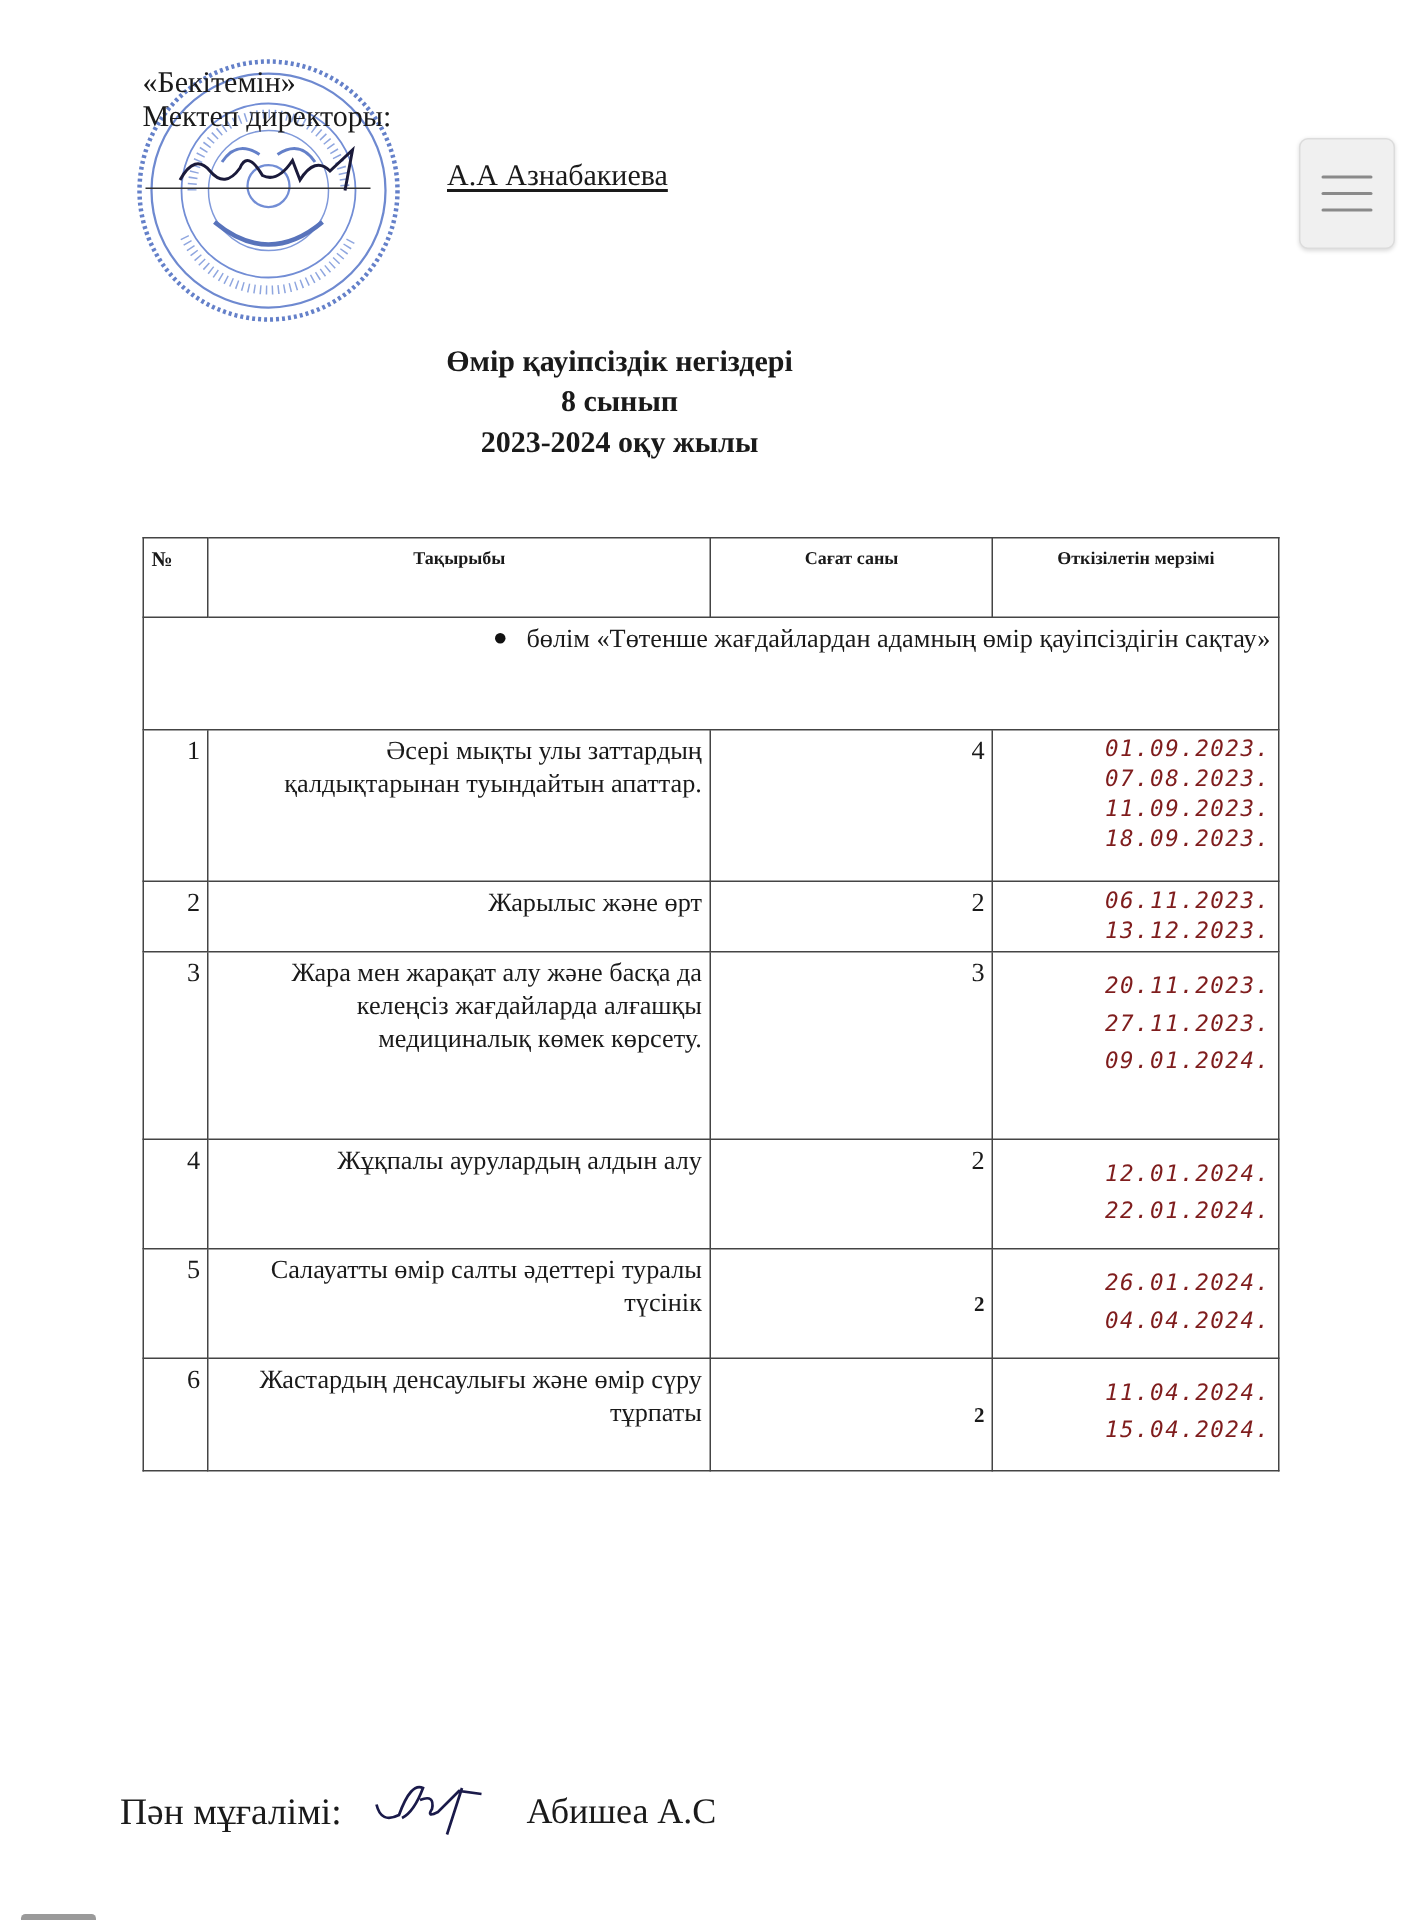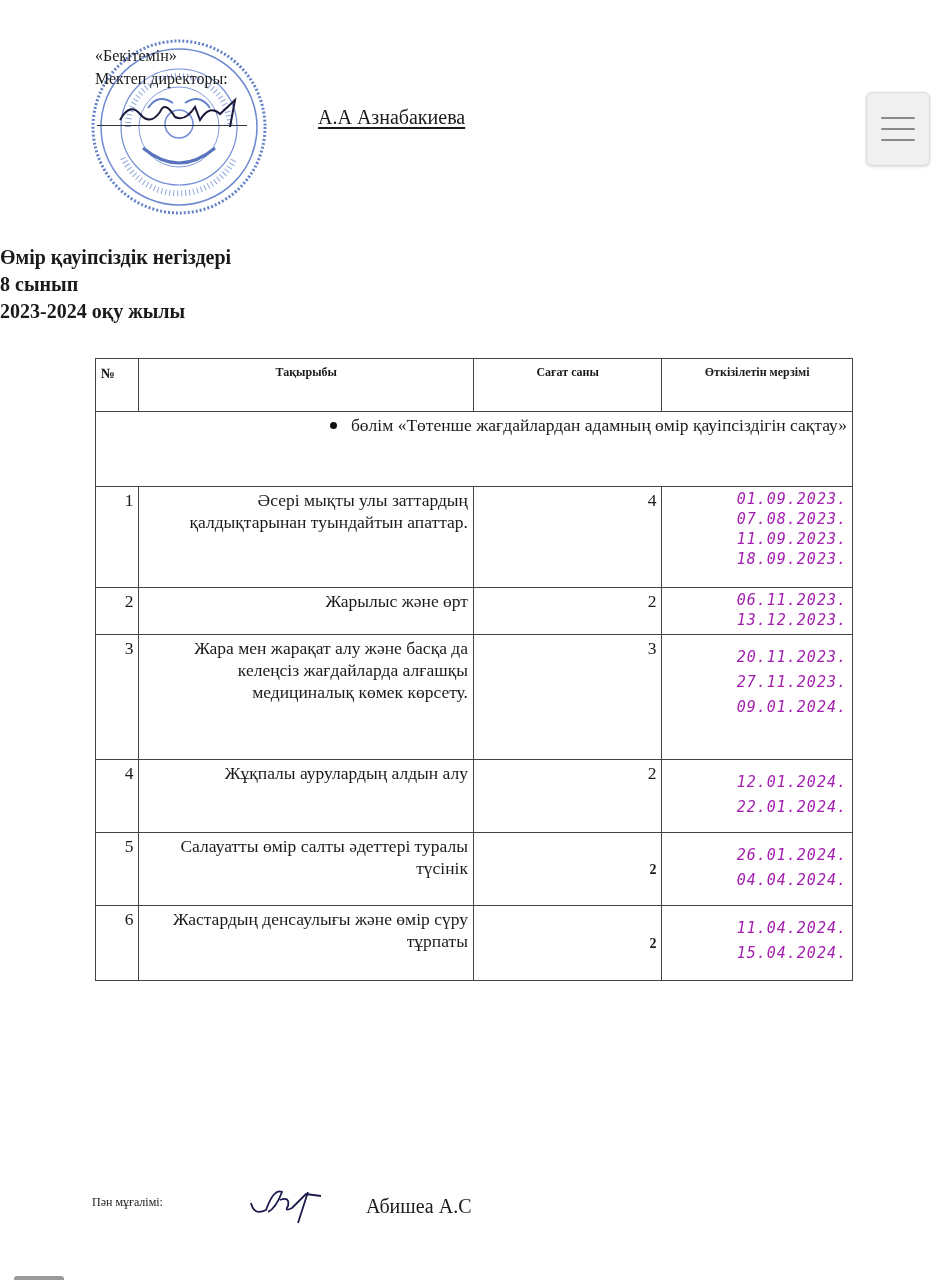--- a/index.html
+++ b/index.html
@@ -1,57 +1,57 @@
 <!DOCTYPE html>
 <html><head>
 <meta charset="utf-8">
 <style>
   html, body { margin:0; padding:0; }
   body {
     width:941px; height:1280px; background:#ffffff; position:relative; overflow:hidden;
     font-family:"Liberation Serif", serif; color:#1a1a1a;
   }
-  .approve { position:absolute; left:95px; top:44px; font-size:16px; line-height:23px; }
+  .approve { position:absolute; left:95px; top:44px; font-size:20px; line-height:23px; }
   .approve .line2 { display:block; }
-  .director-name { position:absolute; left:298px; top:106px; font-size:20px; text-decoration:underline; text-underline-offset:3px;margin-left:20px; }
+  .director-name { position:absolute; left:298px; top:106px; font-size:20px; text-decoration:underline; text-underline-offset:3px; }
   .sig-line { position:absolute; left:97px; top:125px; width:150px; border-top:1.3px solid #333; }
   .stamp { position:absolute; left:88px; top:38px; width:182px; height:178px; opacity:0.85; }
   .director-sig { position:absolute; left:115px; top:92px; width:140px; height:40px; }
   .menu-btn {
     position:absolute; left:866px; top:92px; width:62px; height:72px; border-radius:6px;
     background:#f0f0f0; border:1px solid #dcdcdc; box-shadow:0 1px 3px rgba(0,0,0,0.15);
     display:flex; flex-direction:column; align-items:center; justify-content:center; gap:9px;
   }
   .menu-btn span { display:block; width:34px; height:2px; background:#8a8a8a; border-radius:1px; }
-  .title { position:absolute; left:0; width:826px; top:244px; text-align:left; font-weight:bold; font-size:20px; line-height:27px; }
+  .title { position:absolute; left:0; width:826px; top:228px; text-align:center; font-weight:bold; font-size:20px; line-height:27px; }
   table {
     position:absolute; left:95px; top:358px; width:758px; border-collapse:collapse;
     font-size:17.5px; line-height:22px;
   }
   td, th { border:1.3px solid #444; vertical-align:top; padding:2px 5px; text-align:right; font-weight:normal; }
   th { font-weight:bold; text-align:center; font-size:12px; }
   th.num { text-align:left; font-size:14px; padding-top:4px; }
   .c1 { width:41px; } .c2 { width:316px; } .c3 { width:178px; } .c4 { width:180px; }
   tr.hdr th { height:46px; }
   .section td { height:70px; }
   .section.s1 td { padding-left:10px; }
   .bullet { display:inline-block; width:7px; height:7px; border-radius:50%; background:#111; margin:0 14px 3px 5px; vertical-align:middle; }
   .section.sub td { height:66px; }
   .section.mid td { height:40px; }
   .section.ctr td { text-align:center; height:40px; }
-  .dates { font-family:"DejaVu Sans Mono", monospace; font-style:italic; font-size:15px; line-height:20px; color:#a21caf; letter-spacing:1px; }
+  .dates { font-family:"DejaVu Sans Mono", monospace; font-style:italic; font-size:15px; line-height:20px; color:#7f1d1d; letter-spacing:1px; }
   .dates div { white-space:nowrap; }
   .small-hours { font-size:14px; font-weight:bold; }
   .r1 td { height:96px; } .r2 td { height:42px; } .r3 td { height:120px; } .r4 td { height:68px; }
   .r5 td { height:68px; } .r6 td { height:70px; }
   .r5 .hours-cell, .r6 .hours-cell { vertical-align:middle; }
   .r3 .dates, .r4 .dates, .r5 .dates, .r6 .dates { margin-top:8px; line-height:25px; }
-  .footer-label { position:absolute; left:92px; top:1195px; font-size:12px; }
+  .footer-label { position:absolute; left:80px; top:1195px; font-size:25px; }
   .footer-sig { position:absolute; left:246px; top:1178px; width:80px; height:50px; }
-  .footer-name { position:absolute; left:366px; top:1195px; font-size:20px; }
+  .footer-name { position:absolute; left:351px; top:1195px; font-size:24px; }
   .bottom-bar { position:absolute; left:14px; top:1276px; width:50px; height:4px; background:#9a9a9a; border-radius:3px 3px 0 0; }
 </style>
 </head>
 <body>
 
 <svg class="stamp" viewBox="0 0 182 178">
   <circle cx="91" cy="89" r="86" fill="none" stroke="#4a6bc0" stroke-width="3" stroke-dasharray="2 2"></circle>
   <circle cx="91" cy="89" r="78" fill="none" stroke="#5575c8" stroke-width="1.5"></circle>
   <circle cx="91" cy="89" r="58" fill="none" stroke="#5a7ace" stroke-width="1.2"></circle>
   <circle cx="91" cy="89" r="40" fill="none" stroke="#6a88d4" stroke-width="1"></circle>

